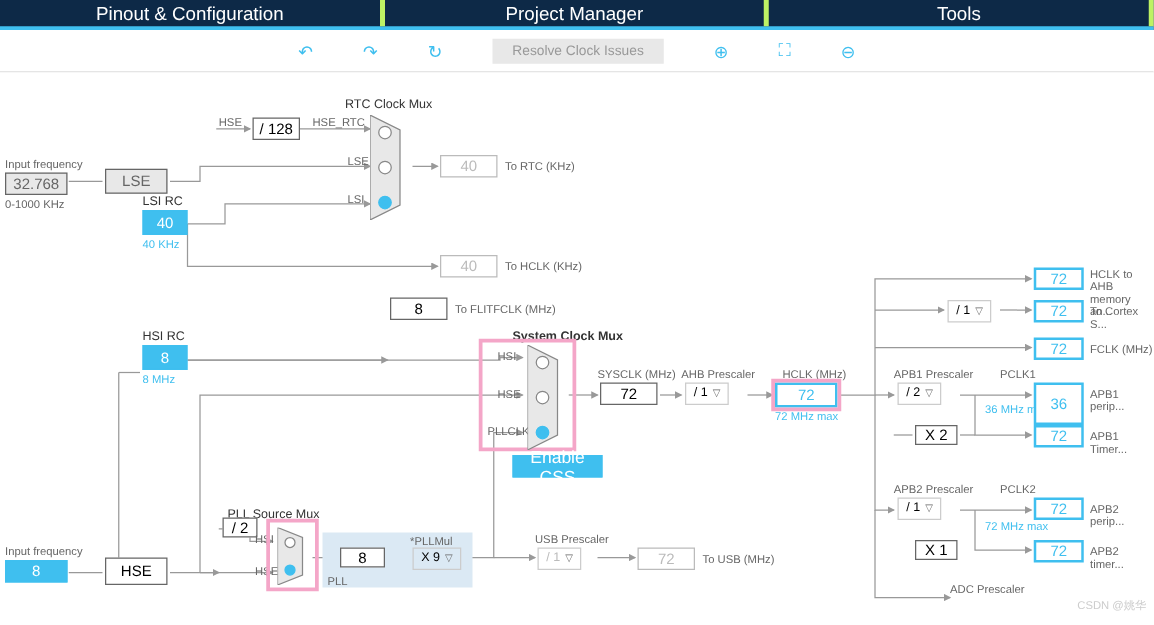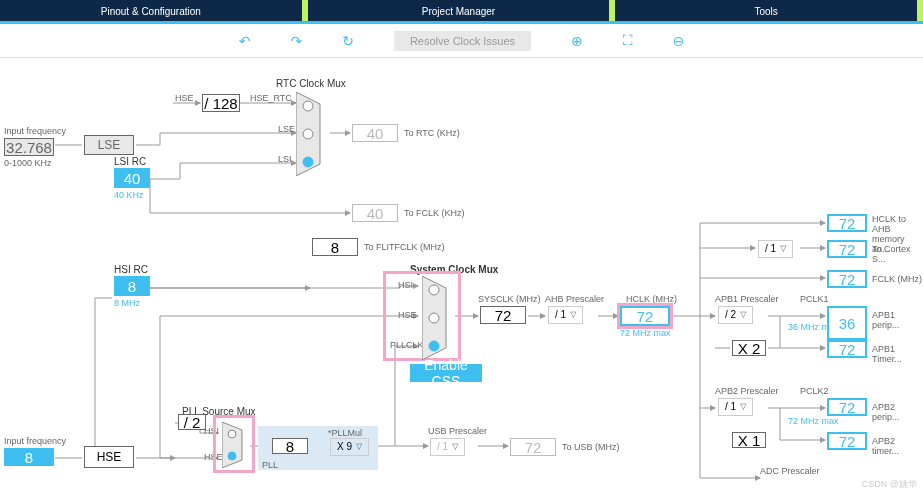--- a/index.html
+++ b/index.html
@@ -1,34 +1,34 @@
 <!DOCTYPE html>
 <html><head>
 <meta charset="utf-8">
 <style>
   * { box-sizing: border-box; margin: 0; padding: 0; font-family: Arial, sans-serif; }
   body { width: 923px; height: 500px; background: #fff; overflow: hidden; position: relative; }
   
   
   .topnav { display: flex; height: 24px; background: #0d2947; border-bottom: 3px solid #3fbfef; }
-  .tab { flex: 1; color: #fff; font-size: 10px; text-align: center; line-height: 24px; border-right: 6px solid #bef264; cursor: pointer; }
+  .tab { flex: 1; color: #fff; font-size: 15px; text-align: center; line-height: 24px; border-right: 4px solid #bef264; cursor: pointer; }
   .tab.active { background: #3fbfef; color: #fff; }
   .tab.highlighted { outline: 3px solid #f4a6c8; outline-offset: -1px; }
   
   
   .toolbar { display: flex; align-items: center; justify-content: center; gap: 40px; height: 34px; background: #fff; border-bottom: 1px solid #ddd; }
   .tool-icon { color: #3fbfef; font-size: 14px; cursor: pointer; }
   .resolve-btn { background: #e8e8e8; color: #999; border: none; padding: 4px 16px; font-size: 11px; }
   
   
   .canvas { position: relative; width: 923px; height: 436px; background: #fff; overflow: hidden; }
   .canvas svg.wires { position: absolute; top: 0; left: 0; width: 100%; height: 100%; pointer-events: none; }
   
   
-  .box { position: absolute; border: 1px solid #666; background: #fff; font-size: 15px; text-align: center; display: flex; align-items: center; justify-content: center; }
+  .box { position: absolute; border: 1px solid #666; background: #fff; font-size: 12px; text-align: center; display: flex; align-items: center; justify-content: center; }
   .box.blue { background: #3fbfef; color: #fff; border-color: #3fbfef; }
   .box.gray { background: #e8e8e8; color: #666; }
   .box.dim { color: #bbb; border-color: #bbb; }
   .box.bluebrd { border: 2px solid #3fbfef; color: #3fbfef; }
   .box.hl { outline: 3px solid #f4a6c8; outline-offset: 0px; }
   .label { position: absolute; font-size: 9px; color: #666; }
   .label.blue { color: #3fbfef; }
   .label.dark { color: #333; font-size: 10px; }
   .sel { position: absolute; font-size: 10px; display: flex; align-items: center; }
   .sel .v { border: 1px solid #ccc; padding: 0 6px; height: 18px; line-height: 16px; display: inline-flex; align-items: center; gap: 4px; }
@@ -163,21 +163,21 @@
       <circle class="mux-radio" cx="12" cy="42" r="5"></circle>
   <circle class="mux-radio sel" cx="12" cy="70" r="5"></circle>
       <circle class="mux-radio-dot" cx="12" cy="70" r="2"></circle>
 </svg>
 <div class="label" style="left:278px;top:66px">LSE</div>
 <div class="label" style="left:278px;top:96px">LSI</div>
 
 <div class="box dim" style="left:352px;top:66px;width:46px;height:18px">40</div>
 <div class="label" style="left:404px;top:70px">To RTC (KHz)</div>
 <div class="box dim" style="left:352px;top:146px;width:46px;height:18px">40</div>
-<div class="label" style="left:404px;top:150px">To FCLK (KHz)</div>
+<div class="label" style="left:404px;top:150px">To HCLK (KHz)</div>
 <div class="box" style="left:312px;top:180px;width:46px;height:18px">8</div>
 <div class="label" style="left:364px;top:184px">To FLITFCLK (MHz)</div>
 
 <div class="label dark" style="left:410px;top:206px;font-weight:bold">System Clock Mux</div>
 <div class="box hl" style="left:386px;top:216px;width:72px;height:84px;border:none;background:transparent"></div>
 <div class="label" style="left:398px;top:222px">HSI</div>
 <div class="label" style="left:398px;top:252px">HSE</div>
 <div class="label" style="left:390px;top:282px">PLLCLK</div>
 <svg class="mux" style="left:422px;top:218px" width="36" height="84">
   <path class="mux-body" d="M0,0 L24,12 L24,72 L0,84 Z"></path>

